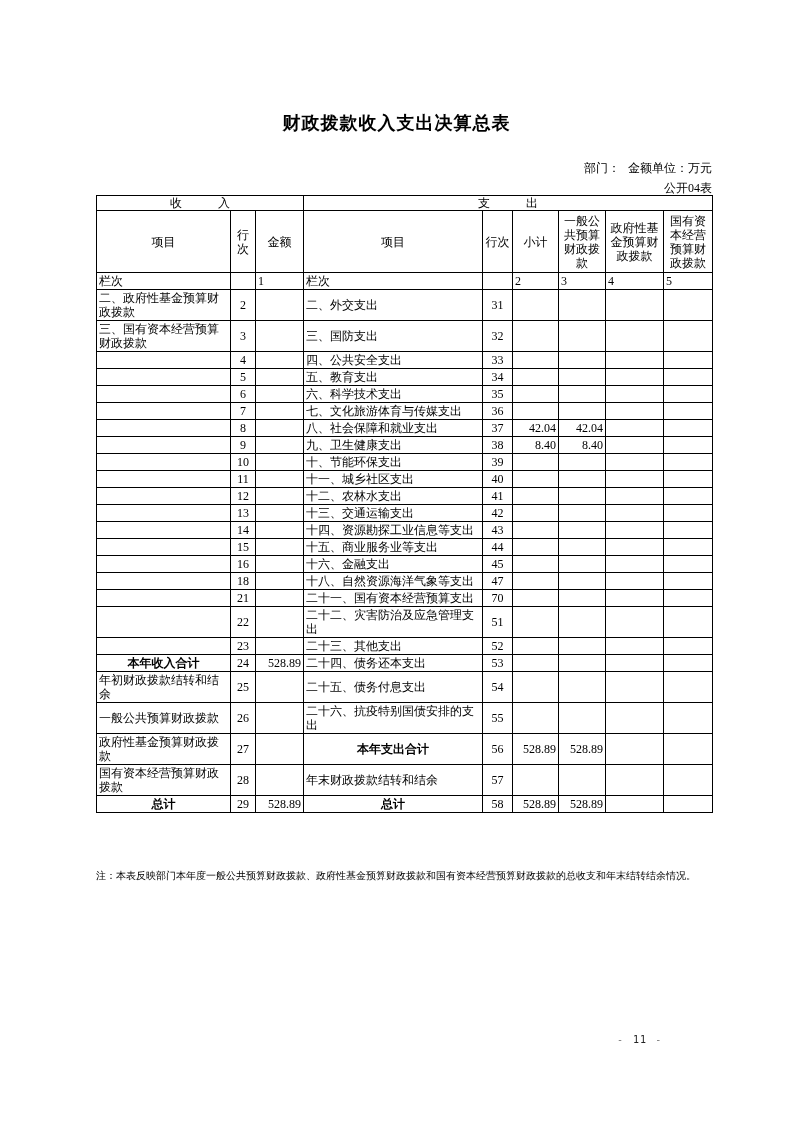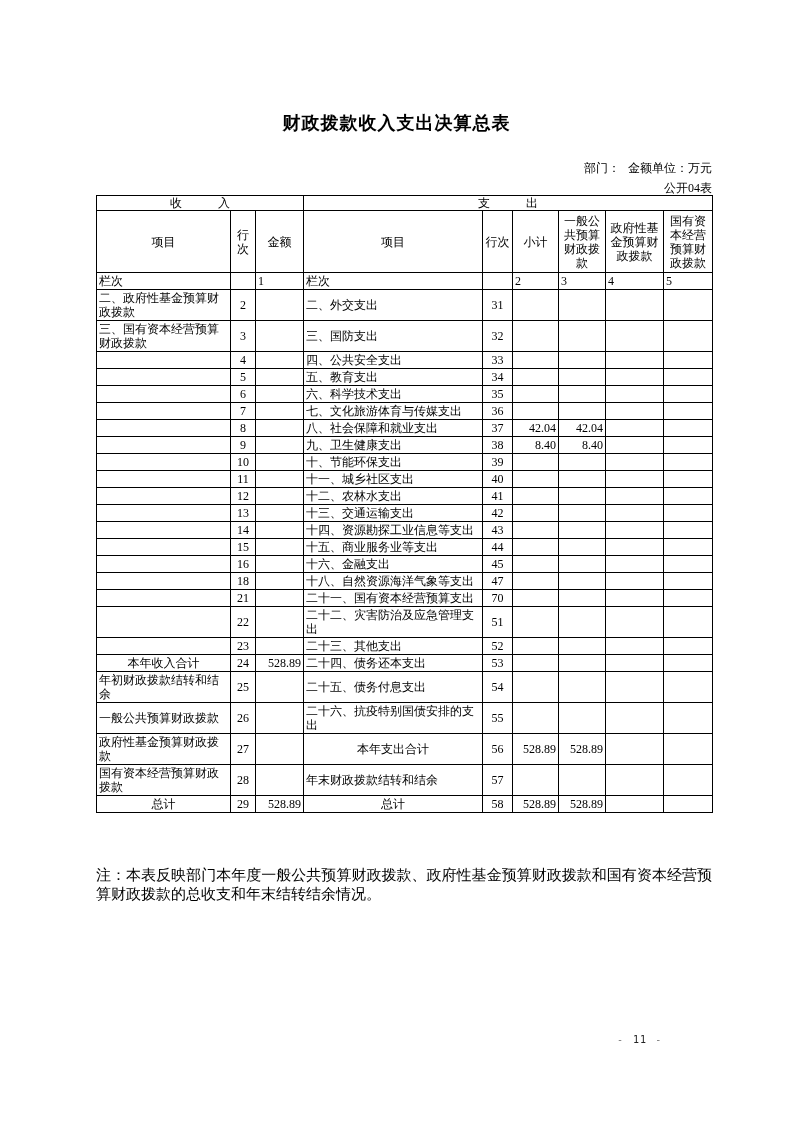--- a/index.html
+++ b/index.html
@@ -30,25 +30,25 @@
     border:1px solid #000; padding:1px 2px; height:17px;
     overflow:hidden; vertical-align:middle; word-break:break-all;
   }
   tr.secrow td { height:14px; text-align:center; padding:0 2px; }
   tr.colheads td { height:62px; text-align:center; padding:1px; }
   tr.idxrow td { height:15px; }
   td.item { text-align:left; padding:1px 2px 1px 3px; }
   td.eitem { padding-left:4px; }
   td.line { text-align:center; }
   td.num { text-align:right; padding-right:2px; }
-  td.total { text-align:center !important; font-weight:normal; padding-left:2px !important; }
+  td.total { text-align:center !important; font-weight:bold; padding-left:2px !important; }
   td.indent { padding-left:14px; }
   .note {
     position:absolute; top:866px; left:96px; width:616px;
-    font-size:15px; line-height:19px; text-align:justify;
+    font-size:10px; line-height:19px; text-align:justify;
   }
   .pageno {
     position:absolute; top:1034px; left:617px;
     font-size:10px; letter-spacing:2px; color:#777;
     font-family:"DejaVu Sans Mono","Liberation Mono",monospace;
   }
   .pageno .num { color:#222; letter-spacing:1px; }
 </style>
 </head>
 <body>

